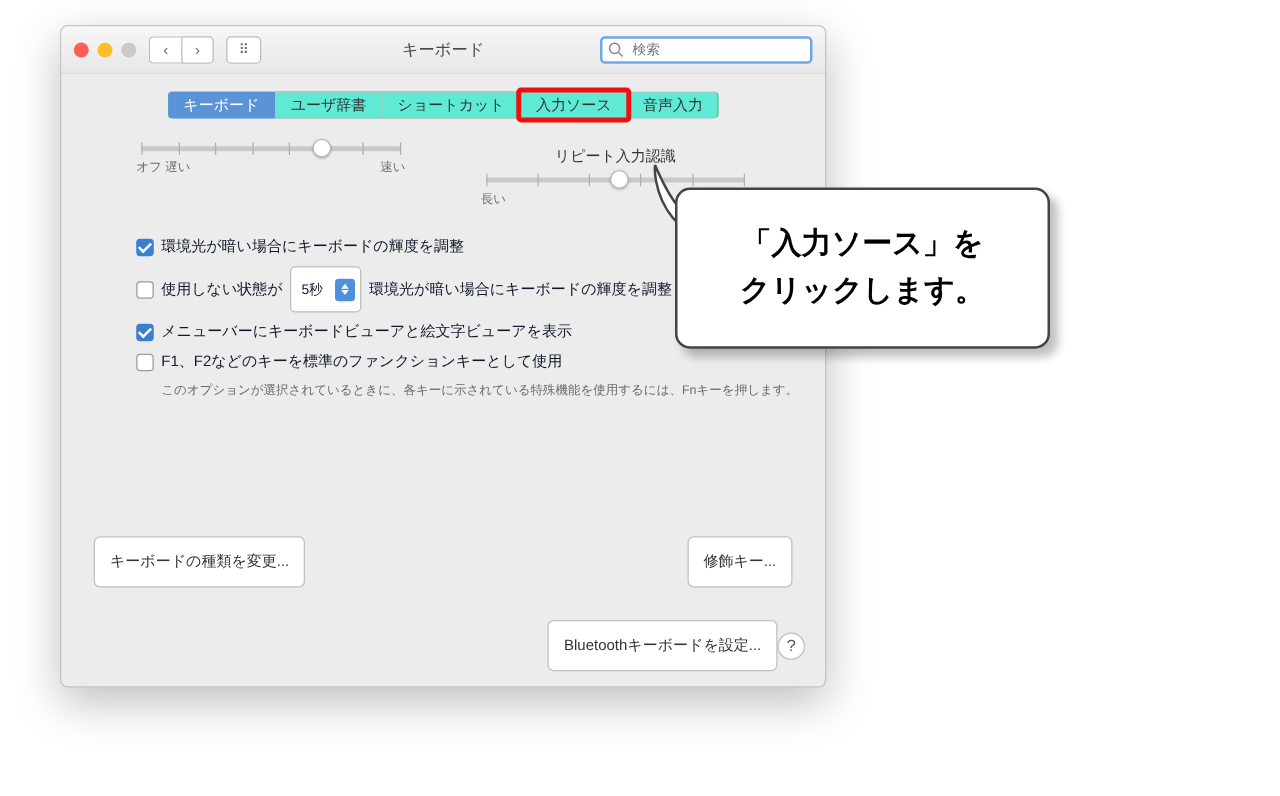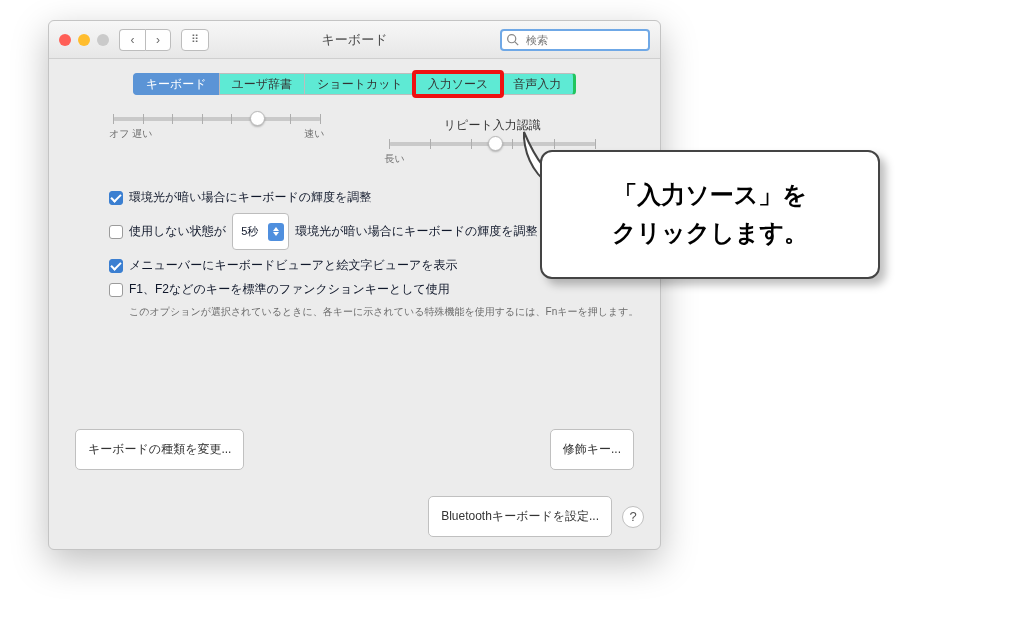--- a/index.html
+++ b/index.html
@@ -45,35 +45,35 @@
   .nav-btn:last-child{border-radius:0 4px 4px 0;}
   .grid-btn{
     width:28px;height:22px;background:#fff;border:1px solid #bdbdbd;border-radius:4px;
     display:flex;align-items:center;justify-content:center;color:#6b6b6b;font-size:11px;
   }
   .titlebar-title{
     position:absolute;left:0;right:0;text-align:center;font-size:13px;color:#4a4a4a;pointer-events:none;
   }
   .search-wrap{margin-left:auto;position:relative;}
   .search-input{
-    width:150px;height:22px;border:2px solid #6fa8e6;border-radius:4px;
+    width:170px;height:22px;border:2px solid #6fa8e6;border-radius:4px;
     background:#fff;padding:0 6px 0 24px;font-size:11px;outline:none;
   }
   .search-icon{position:absolute;left:6px;top:4px;width:13px;height:13px;}
   
   .content{padding:14px 20px 14px 20px;}
   
   .tabs{display:flex;justify-content:center;margin-bottom:22px;}
   .tab{
     border:1px solid #bdbdbd;background:#5eead4;height:22px;
     font-size:12px;color:#333;padding:0 12px;display:flex;align-items:center;
     border-right:none;
   }
   .tab:first-child{border-radius:4px 0 0 4px;}
-  .tab:last-child{border-radius:0 4px 4px 0;border-right:3px solid #22c55e;}
+  .tab:last-child{border-radius:0 4px 4px 0;border-right:1px solid #22c55e;}
   .tab.active{background:#5b94d6;color:#fff;border-color:#5b94d6;}
   .tab.hl{position:relative;}
   .tab.hl::after{
     content:"";position:absolute;inset:-4px;border:4px solid #e11;border-radius:4px;pointer-events:none;
   }
   
   .sliders-row{display:flex;gap:60px;padding:0 40px 16px 40px;}
   .slider-block{flex:1;}
   .slider-title{text-align:center;font-size:12px;color:#333;margin-bottom:8px;}
   .slider-track{height:4px;background:#c9c9c9;border-radius:2px;position:relative;margin:0 4px;}
@@ -93,25 +93,25 @@
     display:inline-flex;align-items:center;gap:10px;padding:0 4px 0 8px;
   }
   .sel-arrows{width:16px;height:18px;background:#4f8fde;border-radius:3px;display:flex;flex-direction:column;align-items:center;justify-content:center;gap:1px;}
   .sel-arrows::before,.sel-arrows::after{content:"";width:0;height:0;border-left:3px solid transparent;border-right:3px solid transparent;}
   .sel-arrows::before{border-bottom:4px solid #fff;}
   .sel-arrows::after{border-top:4px solid #fff;}
   .sub-note{font-size:10px;color:#6b6b6b;padding-left:60px;margin-top:2px;margin-bottom:10px;}
   
   .bottom-row{display:flex;justify-content:space-between;margin-top:110px;padding:0 6px;}
   .btn{background:#fff;border:1px solid #c0c0c0;border-radius:5px;font-size:12px;padding:11px 12px;color:#333;}
-  .footer{display:flex;justify-content:flex-end;align-items:center;gap:10px;padding:12px 16px;}
+  .footer{display:flex;justify-content:flex-end;align-items:center;padding:12px 16px;}
   .help{width:22px;height:22px;border:1px solid #c0c0c0;border-radius:50%;font-size:13px;text-align:center;line-height:20px;color:#555;background:#fff;}
   
   .callout{
-    position:absolute;left:540px;top:150px;width:340px;
+    position:absolute;left:540px;top:150px;width:300px;
     background:#fff;border:2px solid #444;border-radius:12px;
     padding:24px 20px;font-size:24px;font-weight:700;line-height:1.6;
     box-shadow:6px 6px 8px rgba(0,0,0,.25);text-align:center;
   }
   .callout-tail{
     position:absolute;left:518px;top:130px;width:50px;height:60px;
   }
 </style>
 </head>
 <body>

